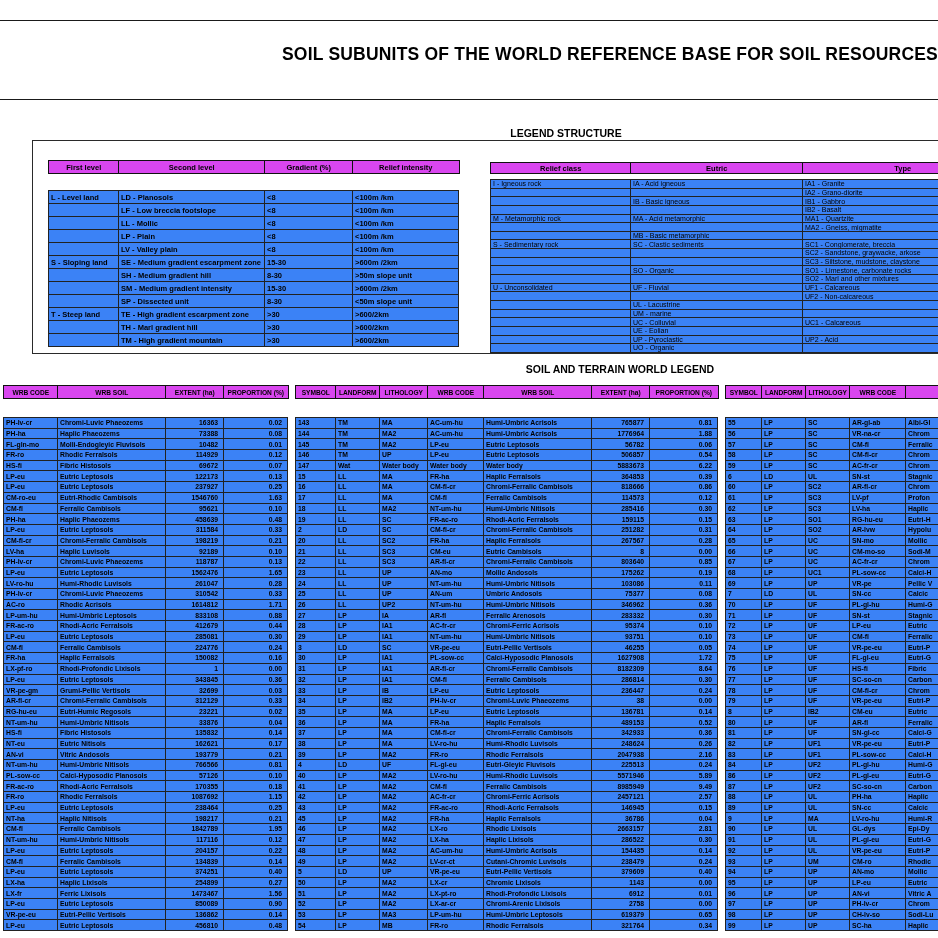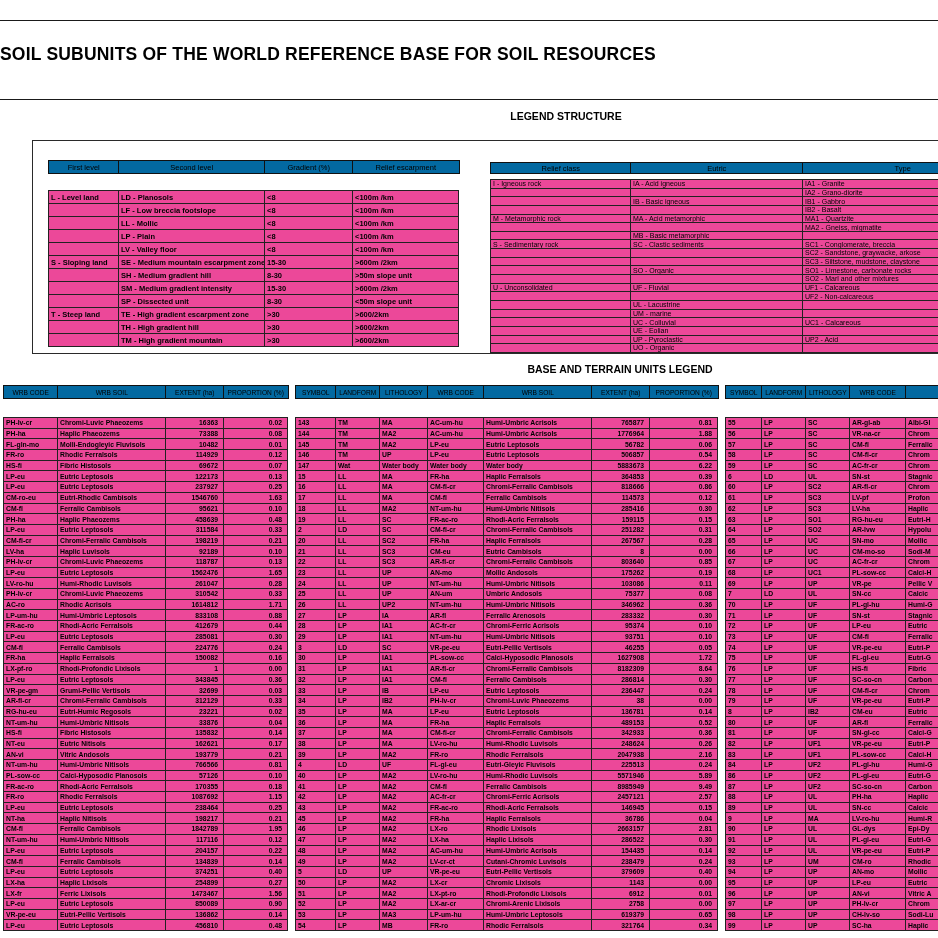--- a/index.html
+++ b/index.html
@@ -1,31 +1,31 @@
 <!DOCTYPE html>
 <html><head>
 <meta charset="utf-8">
 <style>
   html,body{margin:0;padding:0;width:938px;height:938px;background:#fff;overflow:hidden;
     font-family:"Liberation Sans", sans-serif;color:#000;}
   .abs{position:absolute;}
   #page{position:relative;width:938px;height:938px;background:#fff;}
   .rule{position:absolute;left:0;width:938px;height:0;border-top:1.5px solid #1a1a1a;}
-  #main-title{top:44px;left:0;width:938px;text-align:left;font-size:17.5px;font-weight:bold;
+  #main-title{top:44px;left:0;width:938px;text-align:right;font-size:17.5px;font-weight:bold;
     letter-spacing:.2px;white-space:nowrap;}
   .section-heading{font-size:10.5px;font-weight:bold;white-space:nowrap;transform:translateX(-50%);}
   #legend-box{top:140px;left:32px;width:910px;height:212px;border:1px solid #2a2a2a;border-right:none;}
   
-  .grid{position:absolute;display:grid;border-left:1px solid #222;border-top:1px solid #222;background:#ec4899;}
+  .grid{position:absolute;display:grid;border-left:1px solid #222;border-top:1px solid #222;background:#3b82f6;}
   .grid .cell{border-right:1px solid #222;border-bottom:1px solid #222;overflow:hidden;
     white-space:nowrap;padding:0 2px;display:flex;align-items:center;}
   .grid .cell.r{justify-content:flex-end;padding-right:5px;}
   .hdr{position:absolute;display:grid;}
   .hdr .cell{border:1.5px solid #111;margin-right:-1.5px;overflow:hidden;white-space:nowrap;
-    display:flex;align-items:center;justify-content:center;font-weight:normal;background:#0369a1;}
+    display:flex;align-items:center;justify-content:center;font-weight:bold;background:#d946ef;}
   
   #terrain-hdr{top:160px;left:48px;grid-template-columns:70px 146px 88px 106px;grid-auto-rows:14px;font-size:7.5px;}
   #terrain-grid{top:190px;left:48px;grid-template-columns:70px 146px 88px 106px;grid-auto-rows:13px;
     font-size:7.5px;font-weight:bold;}
   
   #litho-hdr{top:162px;left:490px;grid-template-columns:140px 172px 200px;grid-auto-rows:12px;font-size:7.5px;}
   #litho-grid{top:179px;left:490px;grid-template-columns:140px 172px 200px;grid-auto-rows:8.65px;
     font-size:7px;font-weight:normal;}
   
   .soil-hdr{top:385px;grid-auto-rows:14px;font-size:6.6px;}
@@ -36,73 +36,73 @@
 </style>
 </head>
 <body>
 
 <div id="page">
 
   <div class="rule" style="top:20px"></div>
   <div class="abs" id="main-title">SOIL SUBUNITS OF THE WORLD REFERENCE BASE FOR SOIL RESOURCES</div>
   <div class="rule" style="top:99px"></div>
 
-  <div class="abs section-heading" style="top:110px;left:566px">LEGEND STRUCTURE</div>
+  <div class="abs section-heading" style="top:127px;left:566px">LEGEND STRUCTURE</div>
 
   <div class="abs" id="legend-box"></div>
 
   <div class="hdr" id="terrain-hdr">
       <div class="cell ">First level</div>
       <div class="cell ">Second level</div>
       <div class="cell ">Gradient (%)</div>
-      <div class="cell ">Relief escarpment</div>
+      <div class="cell ">Relief intensity</div>
     </div>
   <div class="grid" id="terrain-grid">
       <div class="cell ">L - Level land</div>
       <div class="cell ">LD - Planosols</div>
       <div class="cell ">&lt;8</div>
       <div class="cell ">&lt;100m /km</div>
       <div class="cell "></div>
       <div class="cell ">LF - Low breccia footslope</div>
       <div class="cell ">&lt;8</div>
       <div class="cell ">&lt;100m /km</div>
       <div class="cell "></div>
       <div class="cell ">LL - Mollic</div>
       <div class="cell ">&lt;8</div>
       <div class="cell ">&lt;100m /km</div>
       <div class="cell "></div>
       <div class="cell ">LP - Plain</div>
       <div class="cell ">&lt;8</div>
       <div class="cell ">&lt;100m /km</div>
       <div class="cell "></div>
-      <div class="cell ">LV - Valley floor</div>
+      <div class="cell ">LV - Valley plain</div>
       <div class="cell ">&lt;8</div>
       <div class="cell ">&lt;100m /km</div>
       <div class="cell ">S - Sloping land</div>
-      <div class="cell ">SE - Medium mountain escarpment zone</div>
+      <div class="cell ">SE - Medium gradient escarpment zone</div>
       <div class="cell ">15-30</div>
       <div class="cell ">&gt;600m /2km</div>
       <div class="cell "></div>
       <div class="cell ">SH - Medium gradient hill</div>
       <div class="cell ">8-30</div>
       <div class="cell ">&gt;50m slope unit</div>
       <div class="cell "></div>
       <div class="cell ">SM - Medium gradient intensity</div>
       <div class="cell ">15-30</div>
       <div class="cell ">&gt;600m /2km</div>
       <div class="cell "></div>
       <div class="cell ">SP - Dissected unit</div>
       <div class="cell ">8-30</div>
       <div class="cell ">&lt;50m slope unit</div>
       <div class="cell ">T - Steep land</div>
       <div class="cell ">TE - High gradient escarpment zone</div>
       <div class="cell ">&gt;30</div>
       <div class="cell ">&gt;600/2km</div>
       <div class="cell "></div>
-      <div class="cell ">TH - High gradient hill</div>
+      <div class="cell ">TH - Marl gradient hill</div>
       <div class="cell ">&gt;30</div>
       <div class="cell ">&gt;600/2km</div>
       <div class="cell "></div>
       <div class="cell ">TM - High gradient mountain</div>
       <div class="cell ">&gt;30</div>
       <div class="cell ">&gt;600/2km</div>
     </div>
 
   <div class="hdr" id="litho-hdr">
       <div class="cell ">Relief class</div>
@@ -165,21 +165,21 @@
       <div class="cell ">UE - Eolian</div>
       <div class="cell "></div>
       <div class="cell "></div>
       <div class="cell ">UP - Pyroclastic</div>
       <div class="cell ">UP2 - Acid</div>
       <div class="cell "></div>
       <div class="cell ">UO - Organic</div>
       <div class="cell "></div>
     </div>
 
-  <div class="abs section-heading" style="top:363px;left:620px">BASE AND TERRAIN UNITS LEGEND</div>
+  <div class="abs section-heading" style="top:363px;left:620px">SOIL AND TERRAIN WORLD LEGEND</div>
 
   <div class="hdr soil-hdr" id="hdrA">
       <div class="cell ">WRB CODE</div>
       <div class="cell ">WRB SOIL</div>
       <div class="cell ">EXTENT (ha)</div>
       <div class="cell ">PROPORTION (%)</div>
     </div>
   <div class="grid soil-grid" id="gridA">
       <div class="cell ">PH-lv-cr</div>
       <div class="cell ">Chromi-Luvic Phaeozems</div>

